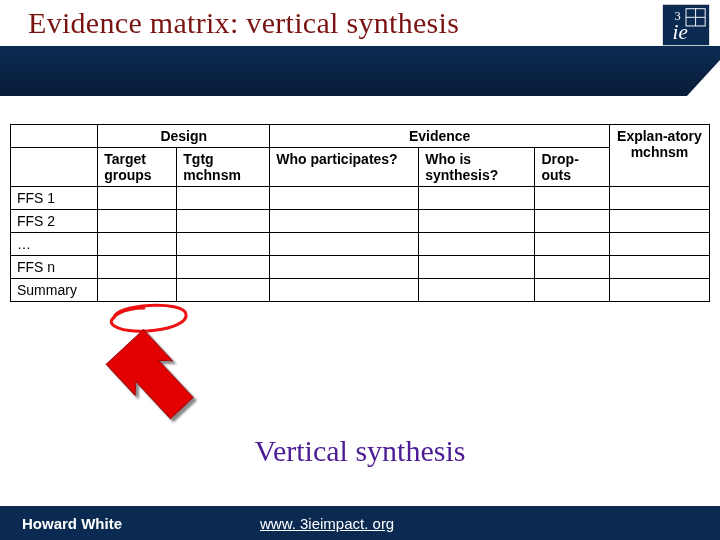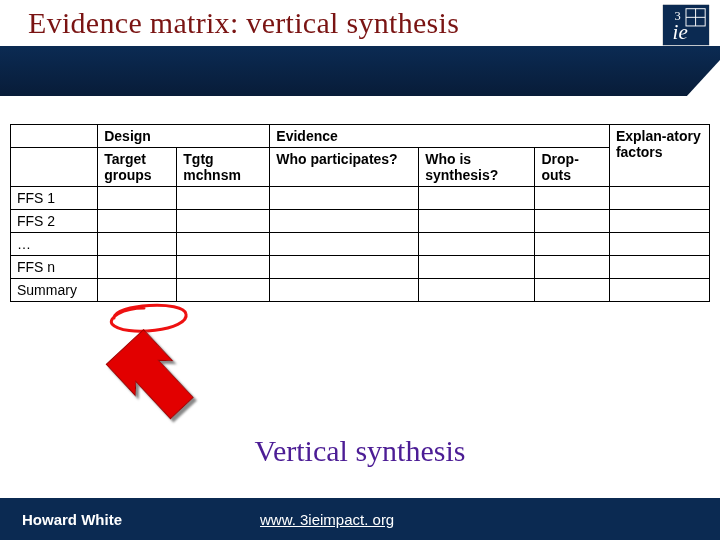--- a/index.html
+++ b/index.html
@@ -59,20 +59,21 @@
     font-size: 14px;
   }
   th, td {
     border: 1px solid #000;
     padding: 3px 6px;
     text-align: left;
     vertical-align: top;
     background: #fff;
   }
   .group-header th {
+    text-align: center;
     font-weight: 700;
   }
   .sub-header th {
     font-weight: 700;
     margin-left: 12px;
   }
   col.c-row { width: 75px; }
   col.c-tg  { width: 68px; }
   col.c-tm  { width: 80px; }
   col.c-wp  { width: 128px; }
@@ -103,21 +104,21 @@
     top: 434px;
     text-align: center;
     font-family: Georgia, 'Times New Roman', serif;
     font-size: 30px;
     color: #4c1d95;
   }
 
   .footer {
     position: absolute;
     left: 0; right: 0; bottom: 0;
-    height: 42px;
+    height: 34px;
     background: #0b2a52;
     color: #fff;
     display: flex;
     align-items: center;
     font-size: 15px;
   }
   .footer .who { padding-left: 22px; font-weight: 700; }
   .footer .url { position: absolute; left: 260px; text-decoration: underline; }
 </style>
 </head>
@@ -147,21 +148,21 @@
       <col class="c-wp">
         <col class="c-we">
         <col class="c-do">
         <col class="c-ef">
     </colgroup>
     <tbody>
         <tr class="group-header">
       <th></th>
       <th colspan="2">Design</th>
       <th colspan="3">Evidence</th>
-      <th rowspan="2">Explan-atory factors</th>
+      <th rowspan="2">Explan-atory mchnsm</th>
     </tr>
     <tr class="sub-header">
       <th></th>
       <th>Target groups</th>
       <th>Tgtg mchnsm</th>
       <th>Who participates?</th>
       <th>Who is synthesis?</th>
       <th>Drop-outs</th>
     </tr>
     <tr>

